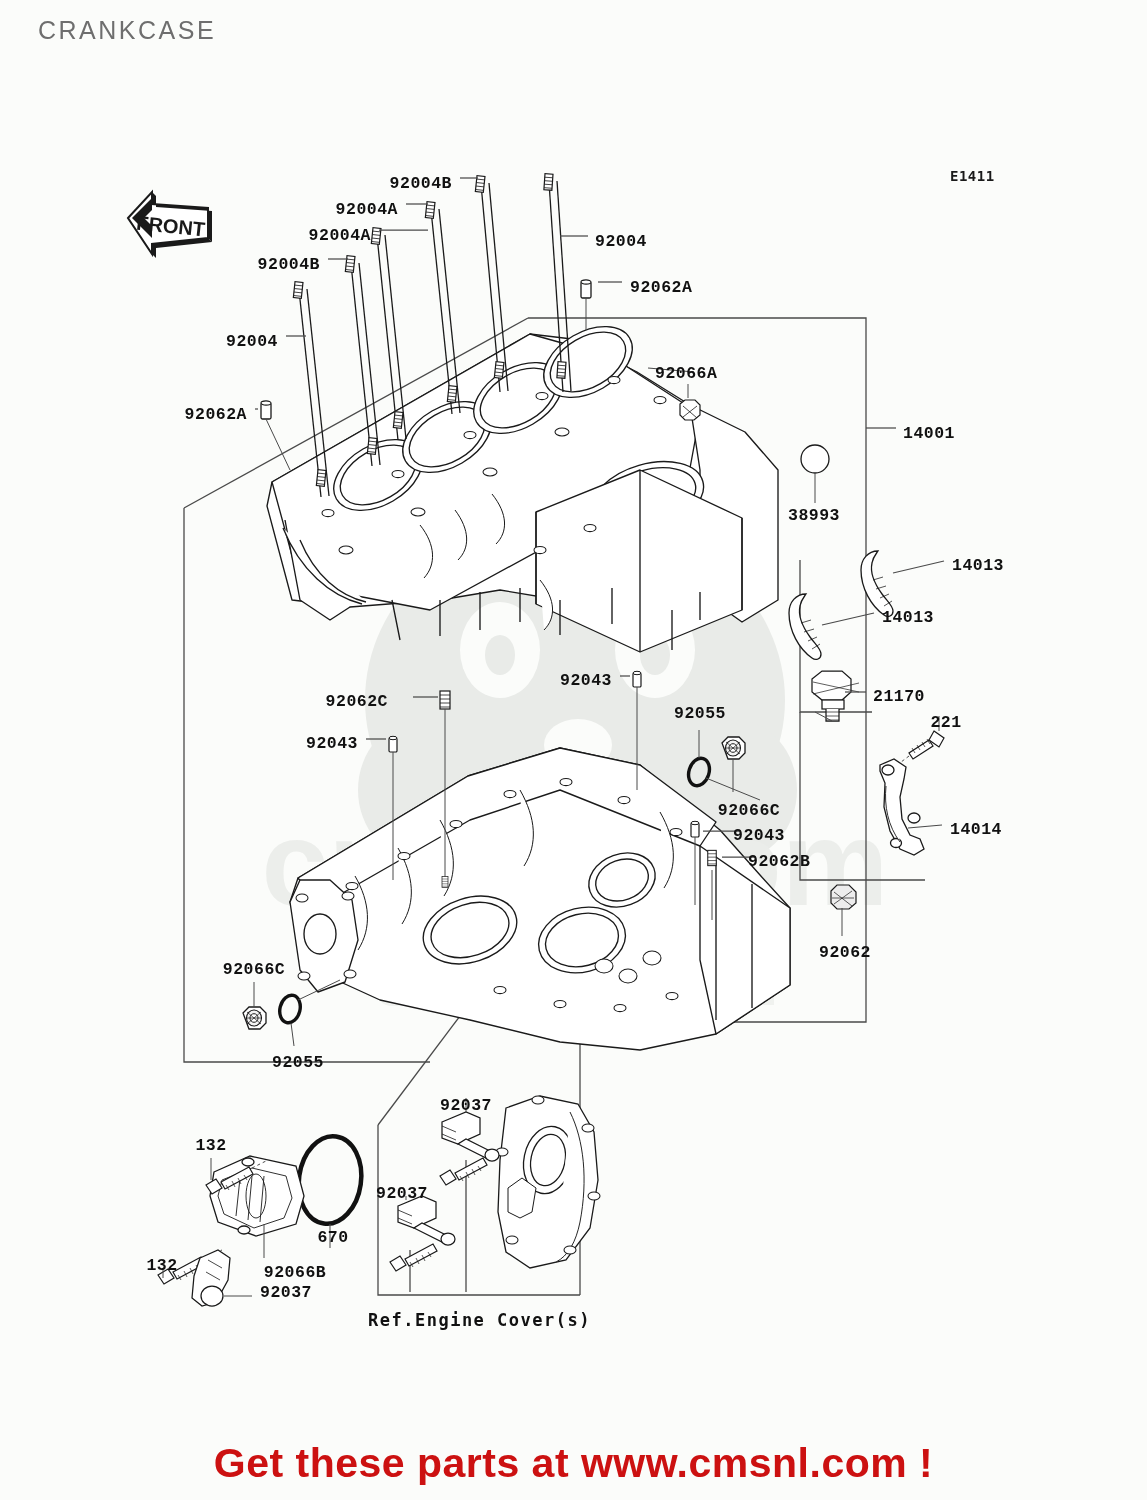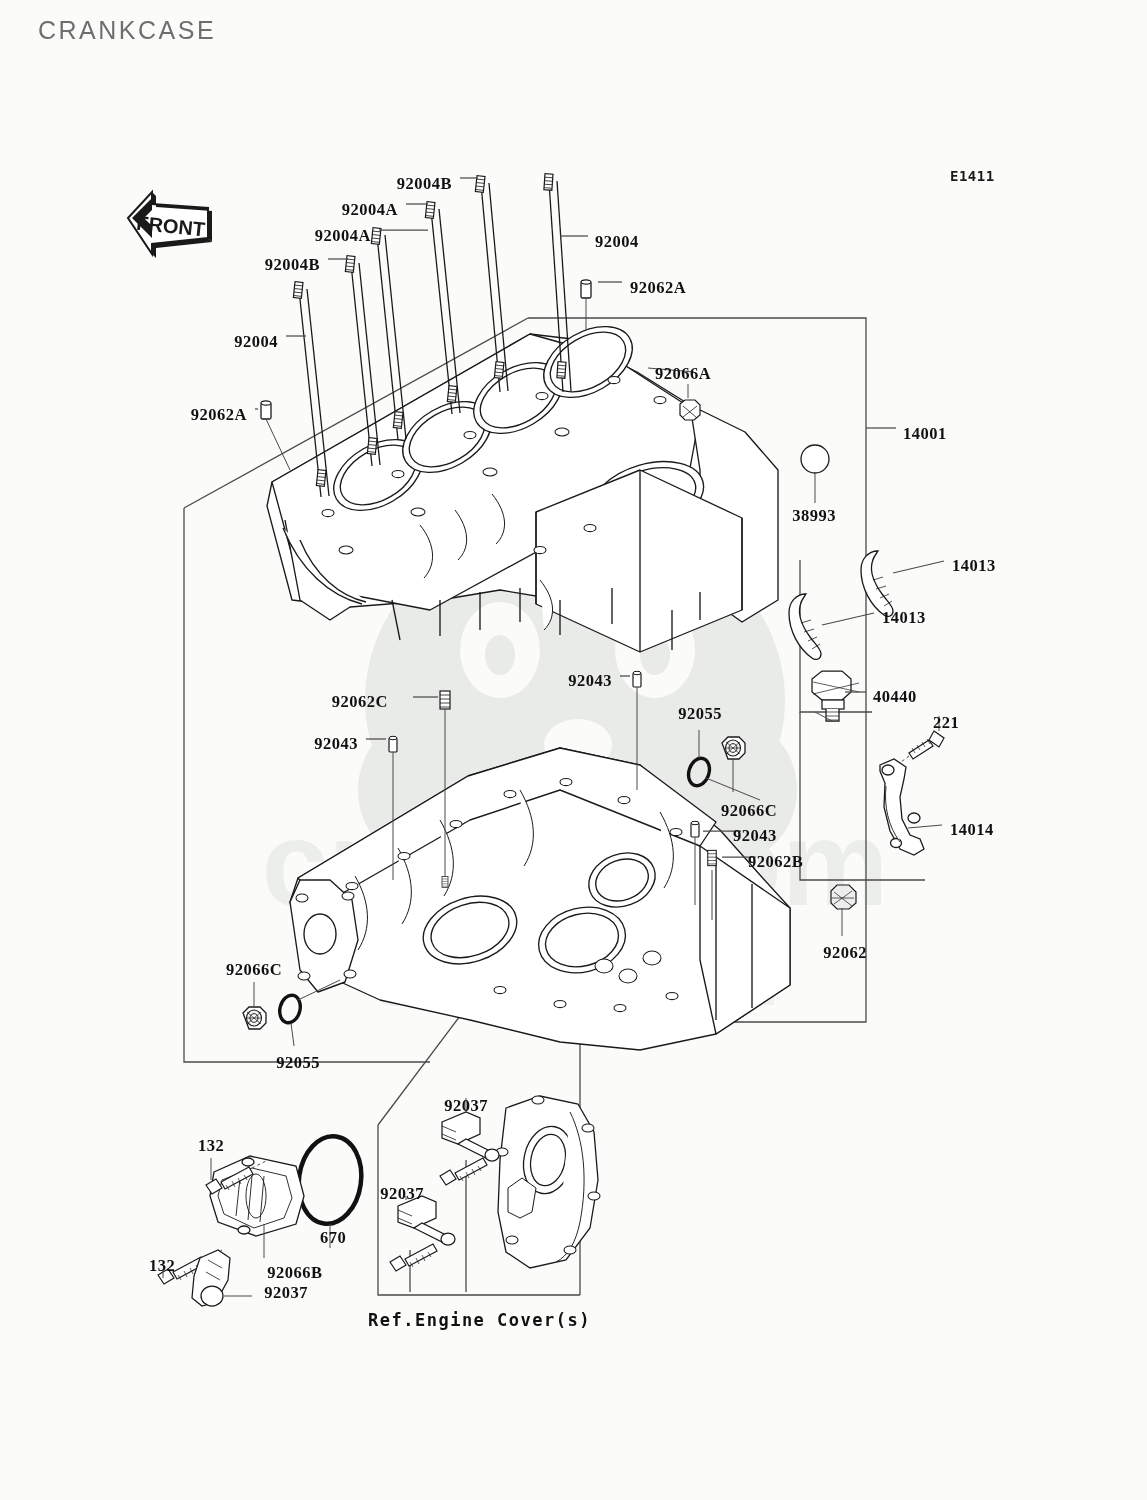--- a/index.html
+++ b/index.html
@@ -41,21 +41,21 @@
     position: absolute;
     left: 0; top: 0;
     width: 1147px;
     height: 1430px;
   }
   #canvas svg { display: block; }
 
   
   .callout {
     position: absolute;
-    font-family: Liberation Serif, serif;
+    font-family: Liberation Mono, monospace;
     font-size: 16.5px;
     font-weight: bold;
     letter-spacing: 0.5px;
     color: #111111;
     white-space: nowrap;
   }
   .callout.r { transform: translateX(-100%); }
   .callout.c { transform: translateX(-50%); }
 
   #ref-note {
@@ -583,21 +583,21 @@
   <div class="callout" style="left:595px;  top:232px;">92004</div>
   <div class="callout r" style="left:320px;  top:255px;">92004B</div>
   <div class="callout" style="left:630px;  top:278px;">92062A</div>
   <div class="callout r" style="left:278px;  top:332px;">92004</div>
   <div class="callout" style="left:655px;  top:364px;">92066A</div>
   <div class="callout r" style="left:247px;  top:405px;">92062A</div>
   <div class="callout" style="left:903px;  top:424px;">14001</div>
   <div class="callout c" style="left:814px;  top:506px;">38993</div>
   <div class="callout" style="left:952px;  top:556px;">14013</div>
   <div class="callout" style="left:882px;  top:608px;">14013</div>
-  <div class="callout" style="left:873px;  top:687px;">40440</div>
+  <div class="callout" style="left:873px;  top:687px;">21170</div>
   <div class="callout c" style="left:946px;  top:713px;">221</div>
   <div class="callout r" style="left:612px;  top:671px;">92043</div>
   <div class="callout r" style="left:388px;  top:692px;">92062C</div>
   <div class="callout c" style="left:700px;  top:704px;">92055</div>
   <div class="callout r" style="left:358px;  top:734px;">92043</div>
   <div class="callout c" style="left:749px;  top:801px;">92066C</div>
   <div class="callout" style="left:733px;  top:826px;">92043</div>
   <div class="callout" style="left:950px;  top:820px;">14014</div>
   <div class="callout" style="left:748px;  top:852px;text-align:right;">92062B</div>
   <div class="callout c" style="left:845px;  top:943px;">92062</div>
@@ -606,14 +606,15 @@
   <div class="callout c" style="left:211px;  top:1136px;">132</div>
   <div class="callout c" style="left:466px;  top:1096px;">92037</div>
   <div class="callout c" style="left:402px;  top:1184px;">92037</div>
   <div class="callout c" style="left:333px;  top:1228px;">670</div>
   <div class="callout c" style="left:162px;  top:1256px;">132</div>
   <div class="callout c" style="left:295px;  top:1263px;">92066B</div>
   <div class="callout c" style="left:286px;  top:1283px;">92037</div>
 
   <div id="ref-note">Ref.Engine Cover(s)</div>
 
+  <div id="footer-cta">Get these parts at www.cmsnl.com !</div>
 
 </div>
 
 </body></html>

